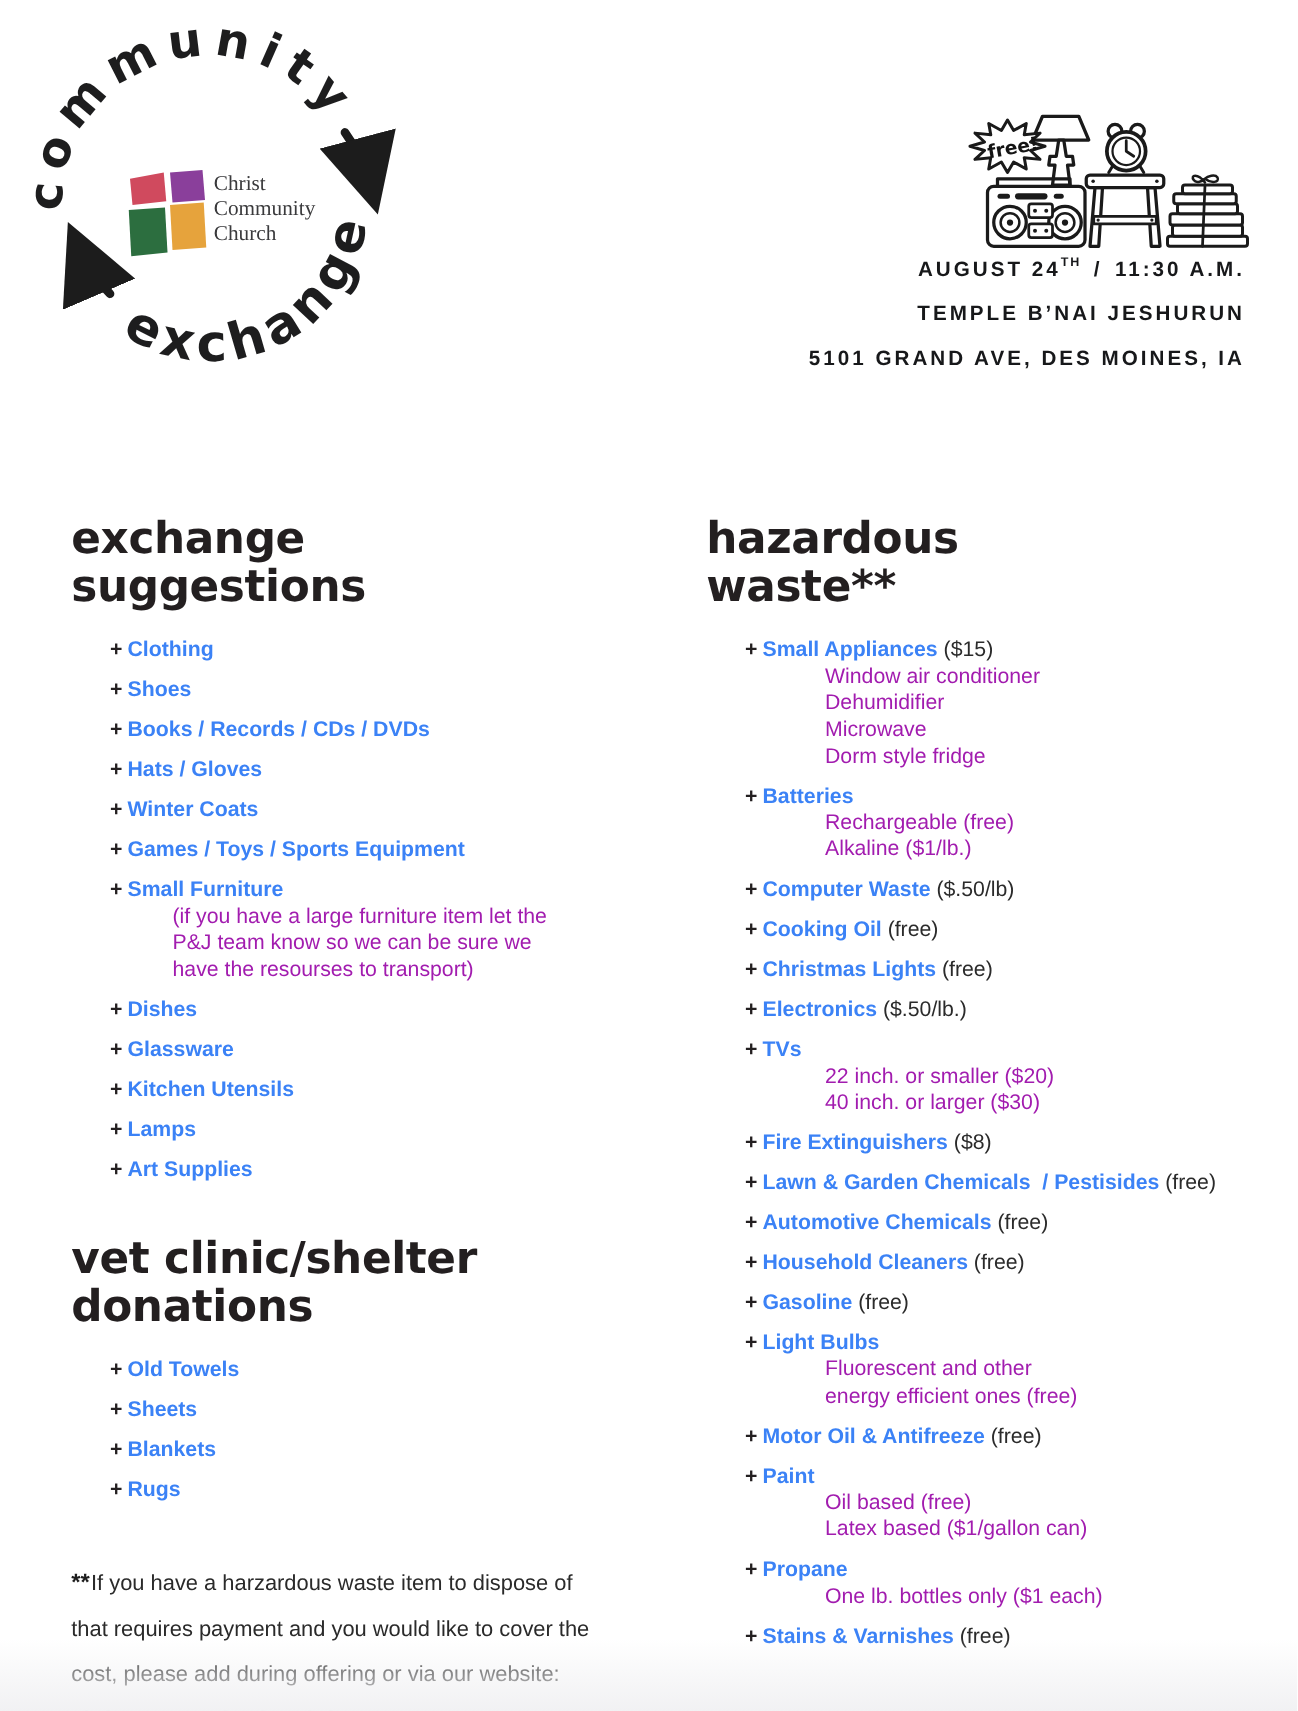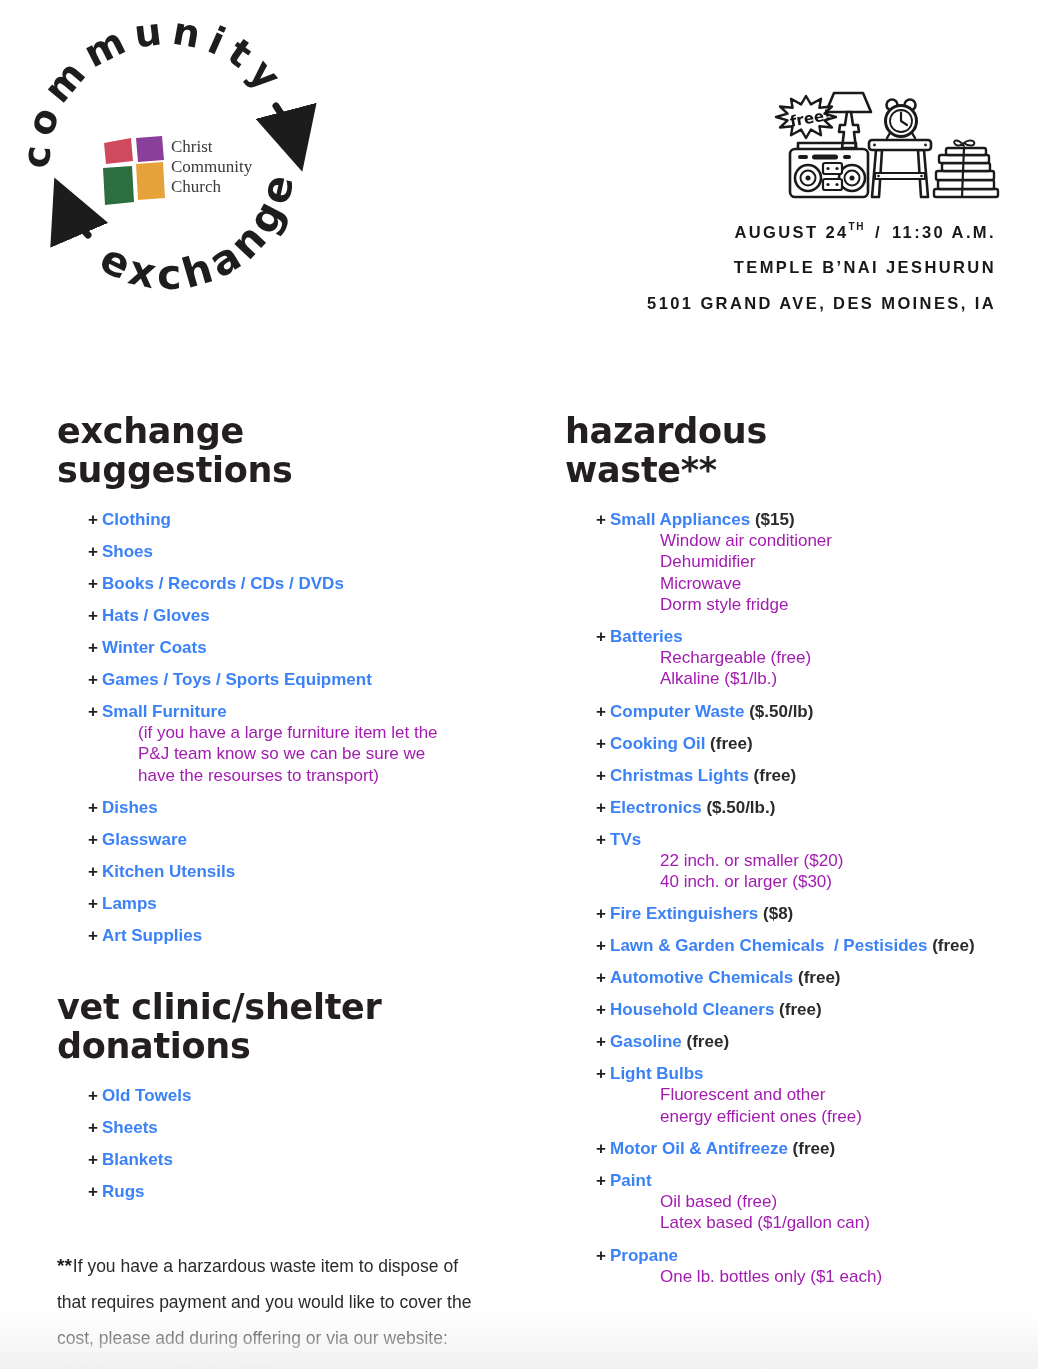--- a/index.html
+++ b/index.html
@@ -10,37 +10,37 @@
 
   
   .logo-wrap{position:absolute;left:28px;top:6px;width:300px;height:322px;}
   .logo-wrap svg{display:block;}
   .arc-text{font-family:"DejaVu Sans",sans-serif;font-weight:800;fill:#1d1d1e;}
 
   
   .promo-wrap{position:absolute;left:768px;top:80px;width:240px;height:132px;}
 
   
-  .event-details{position:absolute;right:42px;top:210px;text-align:right;
+  .event-details{position:absolute;right:42px;top:194px;text-align:right;
       font-weight:800;font-size:16.5px;letter-spacing:2.4px;line-height:35.5px;color:#17181a;}
   .event-details .sep{margin:0 10px;}
   .event-details sup{font-size:10px;letter-spacing:1.5px;position:relative;top:-1px;}
 
   
   .col{position:absolute;top:412px;}
   .col-left{left:57px;width:460px;}
   .col-right{left:565px;width:462px;}
   .section-title{font-size:35px;line-height:39px;font-weight:800;letter-spacing:-0.3px;color:#231f20;
       font-family:"DejaVu Sans",sans-serif;}
   .list{margin-top:20px;}
   .item{margin-bottom:12px;font-size:17px;line-height:20px;}
   .item-row{white-space:pre-wrap;}
   .plus{display:inline-block;margin-left:31px;width:14px;font-weight:800;color:#231f20;}
   .label{font-weight:800;color:#3b82f6;white-space:pre-wrap;}
-  .detail{font-weight:700;color:#2b2b2b;}
+  .detail{font-weight:400;color:#2b2b2b;}
   .sub{font-weight:400;color:#a21caf;line-height:21.3px;}
   .col-left .sub{padding-left:81px;}
   .col-right .sub{padding-left:95px;}
   .item .sub:first-of-type{margin-top:2px;}
   .section-gap{margin-top:42px;}
 
   
   .footnote{margin-top:46px;}
   .fn-line{font-size:17.5px;line-height:36px;font-weight:400;color:#2a2a2a;}
   .stars{font-weight:800;font-size:19px;color:#1d1d1d;margin-right:1px;}
@@ -290,17 +290,20 @@
         </div>
         <div class="item">
           <div class="item-row"><span class="plus">+</span><span class="label">Paint</span></div>
           <div class="sub">Oil based (free)</div>
           <div class="sub">Latex based ($1/gallon can)</div>
         </div>
         <div class="item">
           <div class="item-row"><span class="plus">+</span><span class="label">Propane</span></div>
           <div class="sub">One lb. bottles only ($1 each)</div>
         </div>
+        <div class="item">
+          <div class="item-row"><span class="plus">+</span><span class="label">Stains &amp; Varnishes</span><span class="detail">&nbsp;(free)</span></div>
+        </div>
       </div>
   </div>
 
   <div class="bottom-fade"></div>
 </div>
 
 </body></html>

